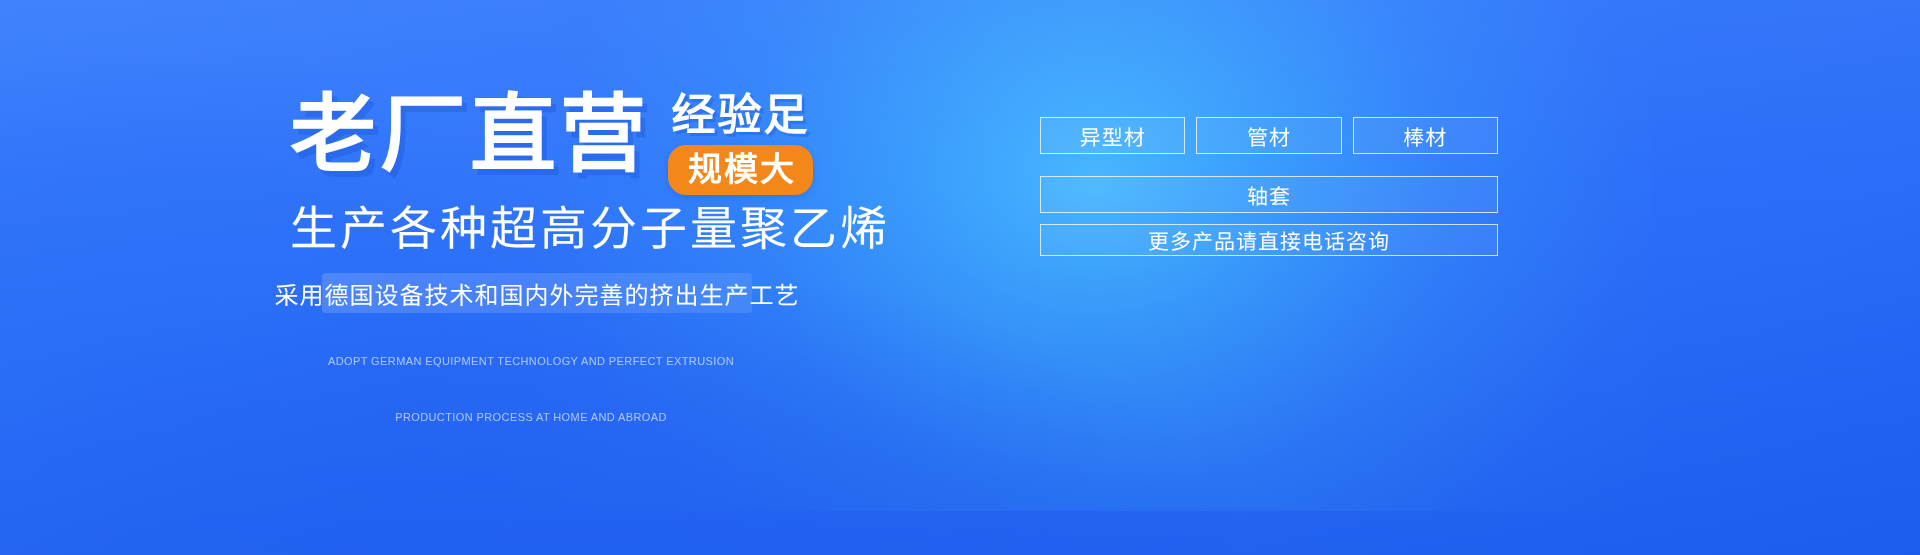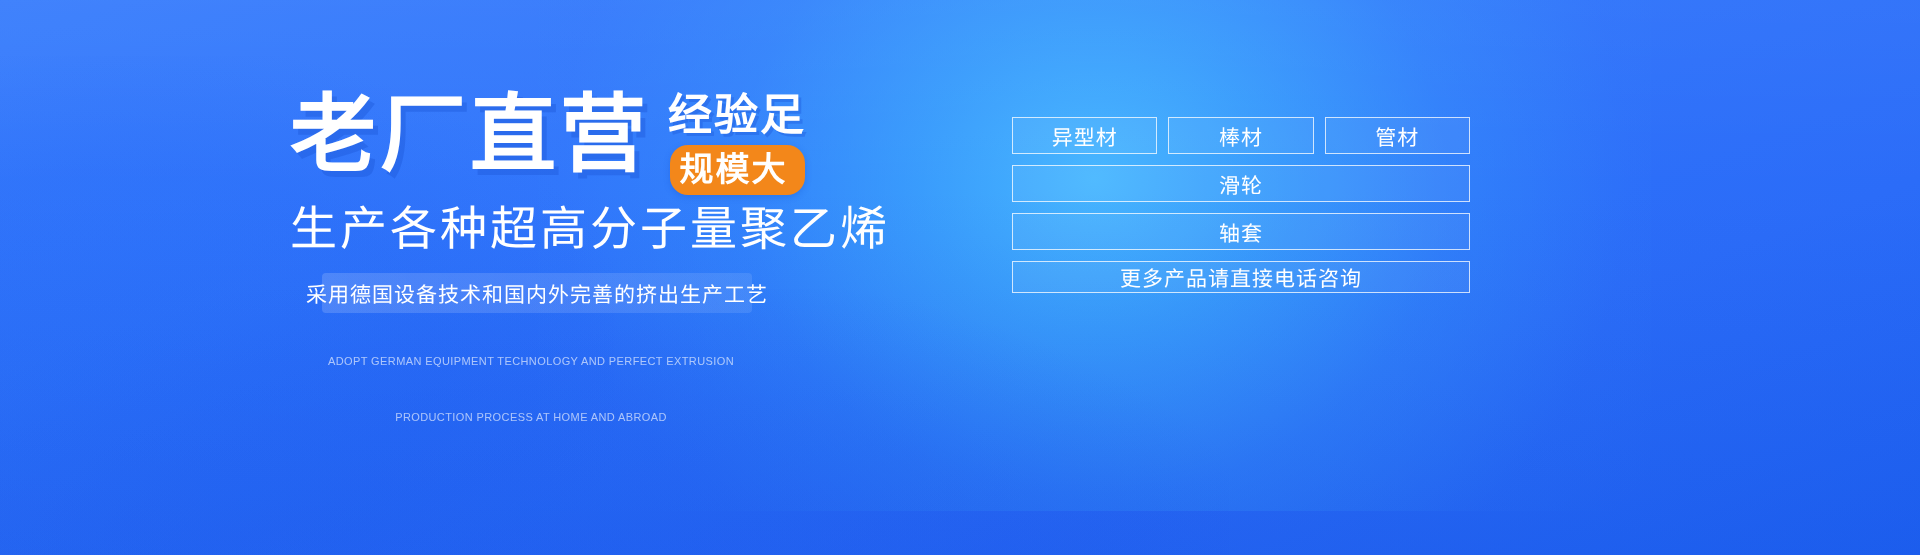--- a/index.html
+++ b/index.html
@@ -102,21 +102,21 @@
     font-weight: bold;
     color: #ffffff;
     letter-spacing: 2px;
     text-shadow: 3px 3px 0 rgba(30,90,220,0.40);
     white-space: nowrap;
   }
   .badge-bottom {
     margin-top: 9px;
     background: #f3871a;
     border-radius: 18px;
-    padding: 5px 17px 7px 10px;
+    padding: 5px 17px 7px 20px;
     font-size: 34px;
     line-height: 38px;
     font-weight: bold;
     color: #ffffff;
     letter-spacing: 2px;
     white-space: nowrap;
     box-shadow: 0 2px 6px rgba(20,70,190,0.25);
   }
   .subhead {
     margin-top: 6px;
@@ -130,40 +130,40 @@
   .process-pill {
     margin-top: 16px;
     margin-left: 32px;
     width: 430px;
     height: 40px;
     background: linear-gradient(90deg, rgba(255,255,255,0.16) 0%, rgba(255,255,255,0.10) 100%);
     border-radius: 4px;
     display: flex;
     align-items: center;
     justify-content: center;
-    font-size: 21px;
+    font-size: 24px;
     letter-spacing: 1px;
     color: #ffffff;
     white-space: nowrap;
   }
   .en-lines {
     margin-top: 15px;
     width: 482px;
     text-align: center;
     font-size: 11px;
     line-height: 16px;
     letter-spacing: 0.4px;
     color: rgba(255,255,255,0.62);
   }
   .en-lines div { white-space: nowrap; margin-top: 40px; }
 
   
   .right-block {
     position: absolute;
-    left: 1012px;
+    left: 1040px;
     top: 117px;
     width: 458px;
   }
   .grid-row {
     display: flex;
     gap: 11px;
     margin-bottom: 11px;
   }
   .prod-btn {
     flex: 1;
@@ -217,26 +217,25 @@
         <div>ADOPT GERMAN EQUIPMENT TECHNOLOGY AND PERFECT EXTRUSION</div>
         <div>PRODUCTION PROCESS AT HOME AND ABROAD</div>
       </div>
 
     </div>
 
     <div class="right-block">
 
       <div class="grid-row">
         <div class="prod-btn">异型材</div>
+        <div class="prod-btn">管材</div>
         <div class="prod-btn">棒材</div>
-        <div class="prod-btn">管材</div>
-      </div>
-
-      <div class="grid-row">
-        <div class="prod-btn">滑轮</div>
+      </div>
+
+      <div class="grid-row">
       </div>
 
       <div class="grid-row">
         <div class="prod-btn">轴套</div>
       </div>
 
       <div class="grid-row">
         <div class="prod-btn wide">更多产品请直接电话咨询</div>
       </div>
 

